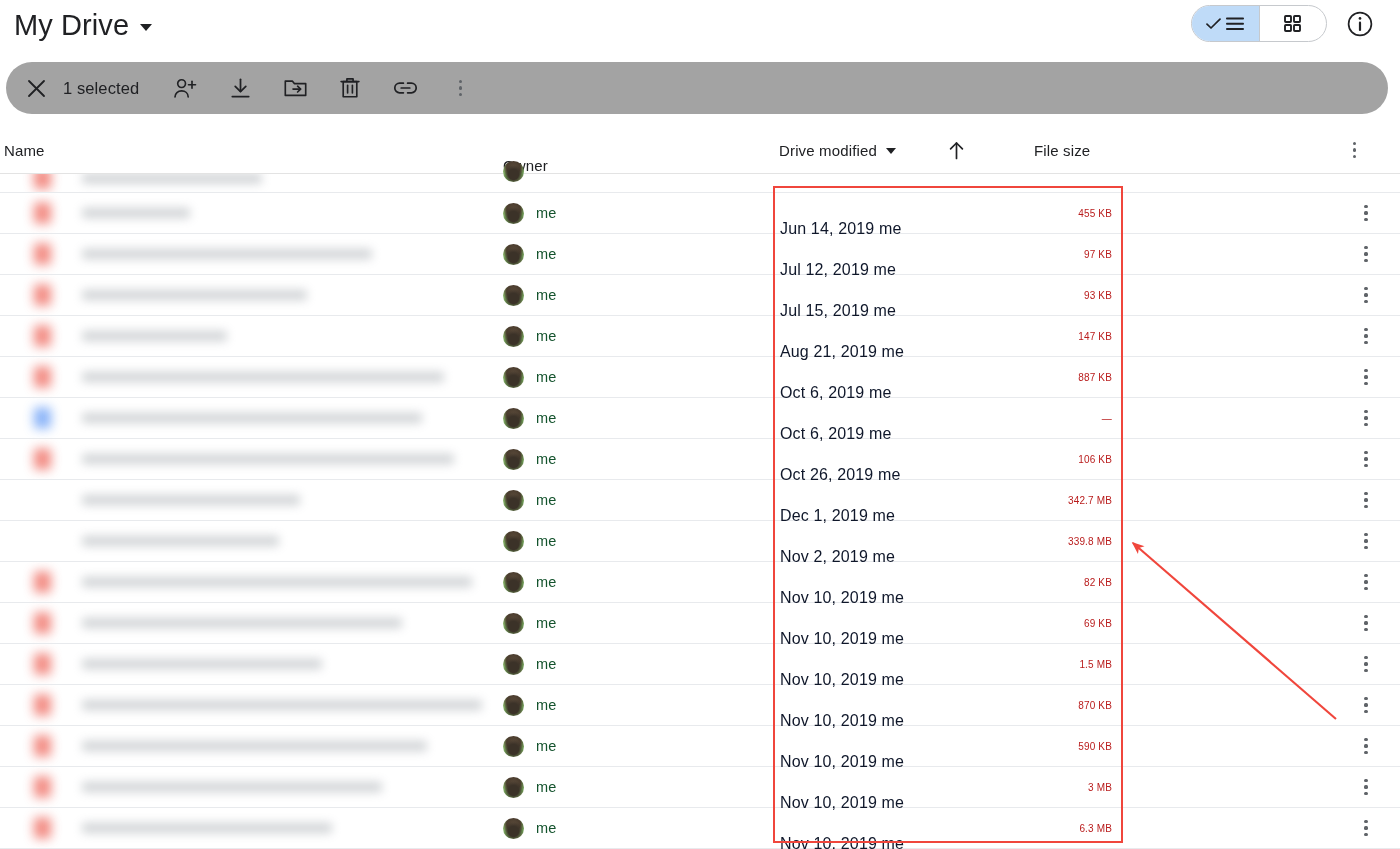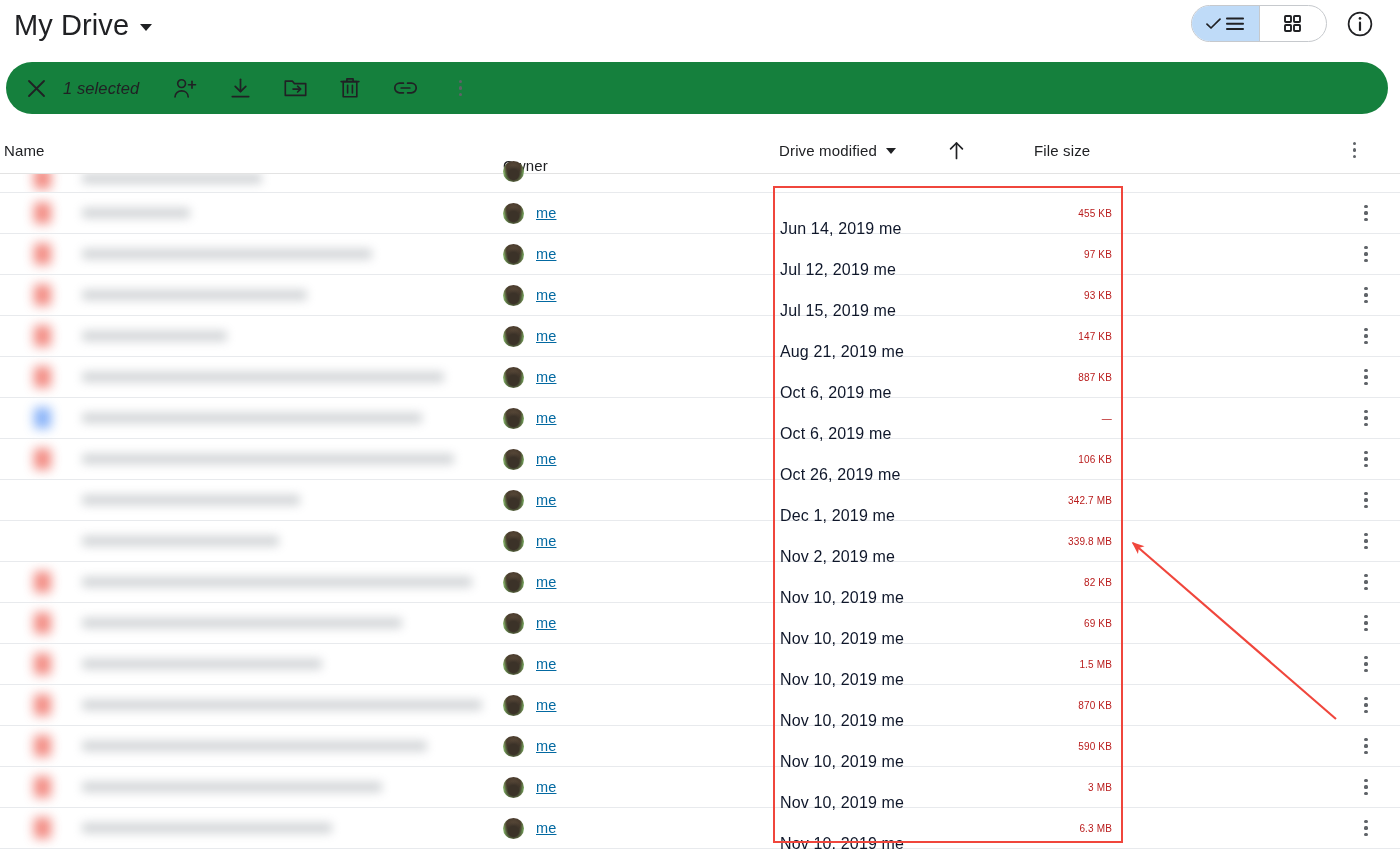--- a/index.html
+++ b/index.html
@@ -47,22 +47,22 @@
 
   .info-btn {
     position:absolute; right:25px; top:9px;
     width:30px; height:30px; cursor:pointer;
   }
 
   
   .selbar {
     position:absolute; left:6px; top:62px;
     width:1382px; height:52px;
-    background:#15803d; border-radius:26px;
-    display:flex; align-items:center;font-style:italic;
+    background:#a3a3a3; border-radius:26px;
+    display:flex; align-items:center;
   }
   .selbar .close-x {
     width:44px; height:44px; margin-left:8px;
     display:flex; align-items:center; justify-content:center; cursor:pointer;
     border-radius:50%;
   }
   .sel-count {
     font-size:16.5px; color:#202124; margin-left:5px; margin-right:24px;
     white-space:nowrap; letter-spacing:0.1px;
   }
@@ -125,21 +125,21 @@
     display:flex; align-items:center; gap:12px;
   }
   .avatar {
     width:21px; height:21px; border-radius:50%;
     background:
       radial-gradient(circle at 50% 64%, #3b3228 0%, #3b3228 30%, rgba(59,50,40,0) 56%),
       radial-gradient(circle at 50% 30%, #5a4a3a 0%, #4a3c2e 38%, rgba(74,60,46,0) 60%),
       linear-gradient(150deg,#9bbd7a 0%, #7fae62 42%, #6d9a55 75%, #8c7f63 100%);
     filter: blur(.35px);
   }
-  .owner-label { font-size:14.5px; color:#0369a1; letter-spacing:.15px;text-decoration:underline; }
+  .owner-label { font-size:14.5px; color:#14532d; letter-spacing:.15px; }
 
   .modified {
     position:absolute; left:780px; top:16px; height:100%;
     display:flex; align-items:center;
     font-size:16px; color:#0f172a; letter-spacing:.15px; white-space:nowrap;
   }
   .size {
     position:absolute; left:1034px; top:0; width:78px; height:100%;
     display:flex; align-items:center; justify-content:flex-end;
     font-size:10px; color:#b91c1c; letter-spacing:.15px; white-space:nowrap;

